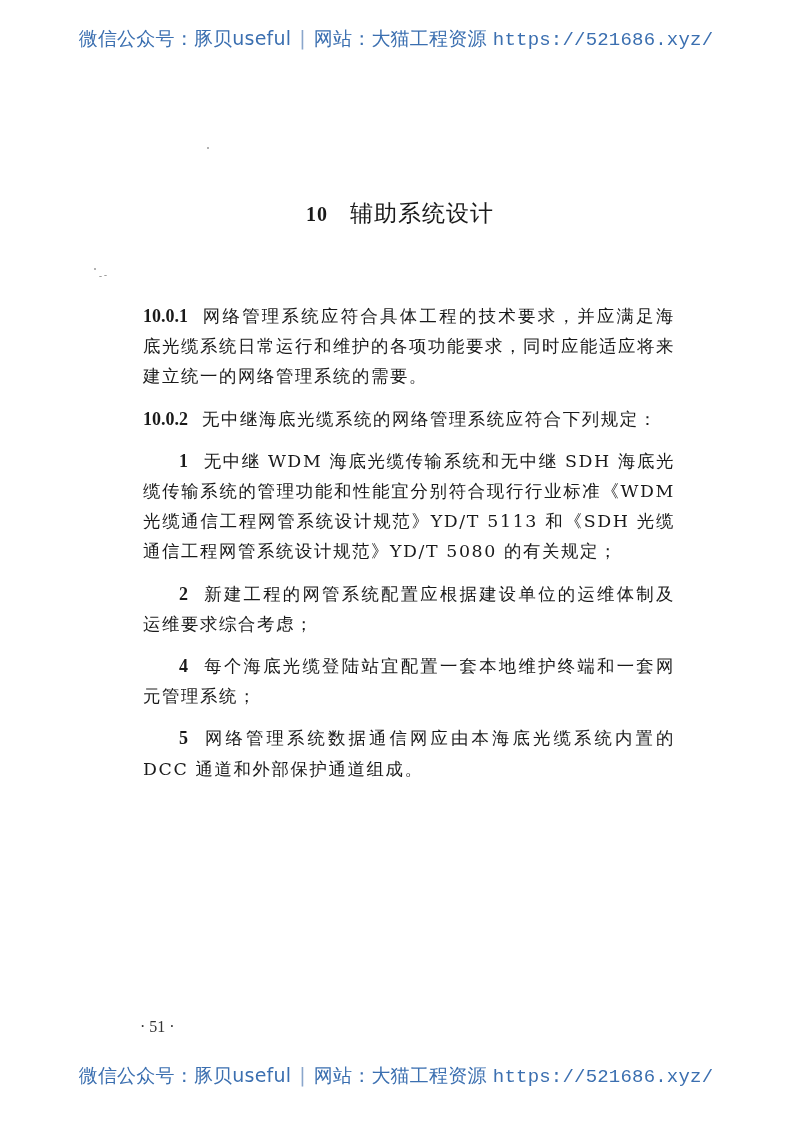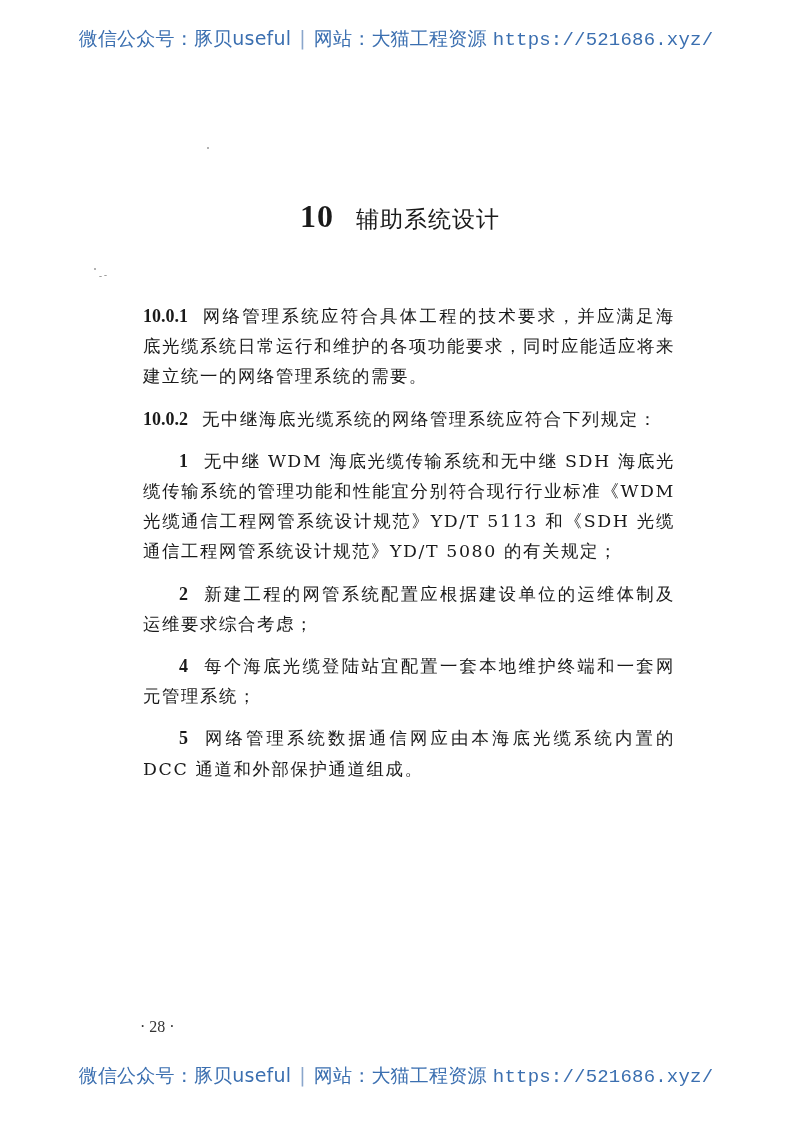--- a/index.html
+++ b/index.html
@@ -14,21 +14,21 @@
     }
     .watermark .mono { font-family: "Liberation Mono", "DejaVu Sans Mono", monospace; }
     .watermark .sep { color: #8aa6cc; margin: 0 8px; }
     #wm-top { top: 26px; }
     #wm-bottom { top: 1063px; }
 
     .chapter-title {
       position: absolute; top: 198px; left: 0; width: 800px; text-align: center;
       font-size: 23px; letter-spacing: 1px;
     }
-    .chapter-title .num { font-family: "Liberation Serif", serif; font-weight: bold; font-size: 32px; margin-right: 22px; }
+    .chapter-title .num { font-family: "Liberation Serif", serif; font-weight: bold; font-size: 20px; margin-right: 22px; }
 
     .speck { position: absolute; background: #999; border-radius: 50%; }
 
     .body-text {
       position: absolute; left: 131px; top: 289px; width: 556px;
       font-size: 17.4px; line-height: 30.2px; letter-spacing: 1.6px;
     }
     .body-text p { margin: 12px; text-align: justify; text-align-last: left; }
     .clause-no { font-family: "Liberation Serif", serif; font-weight: bold; font-size: 18px; margin-right: 14px; letter-spacing: 0; }
     .item { text-indent: 36px; }
@@ -59,17 +59,17 @@
   <p><span class="clause-no">10.0.1</span><span>网络管理系统应符合具体工程的技术要求，并应满足海底光缆系统日常运行和维护的各项功能要求，同时应能适应将来建立统一的网络管理系统的需要。</span></p>
 
   <p><span class="clause-no">10.0.2</span><span>无中继海底光缆系统的网络管理系统应符合下列规定：</span></p>
   <p class="item"><span class="item-no">1</span><span>无中继 WDM 海底光缆传输系统和无中继 SDH 海底光缆传输系统的管理功能和性能宜分别符合现行行业标准《WDM 光缆通信工程网管系统设计规范》YD/T 5113 和《SDH 光缆通信工程网管系统设计规范》YD/T 5080 的有关规定；</span></p>
   <p class="item"><span class="item-no">2</span><span>新建工程的网管系统配置应根据建设单位的运维体制及运维要求综合考虑；</span></p>
   <p class="item"><span class="item-no">4</span><span>每个海底光缆登陆站宜配置一套本地维护终端和一套网元管理系统；</span></p>
   <p class="item"><span class="item-no">5</span><span>网络管理系统数据通信网应由本海底光缆系统内置的 DCC 通道和外部保护通道组成。</span></p>
 
 </div>
 
-<div class="page-num">· 28 ·</div>
+<div class="page-num">· 51 ·</div>
 
 <div class="watermark" id="wm-bottom">
   <span>微信公众号：豚贝useful</span><span class="sep">|</span><span>网站：大猫工程资源</span> <span class="mono">https://521686.xyz/</span>
 </div>
 
 </body></html>

